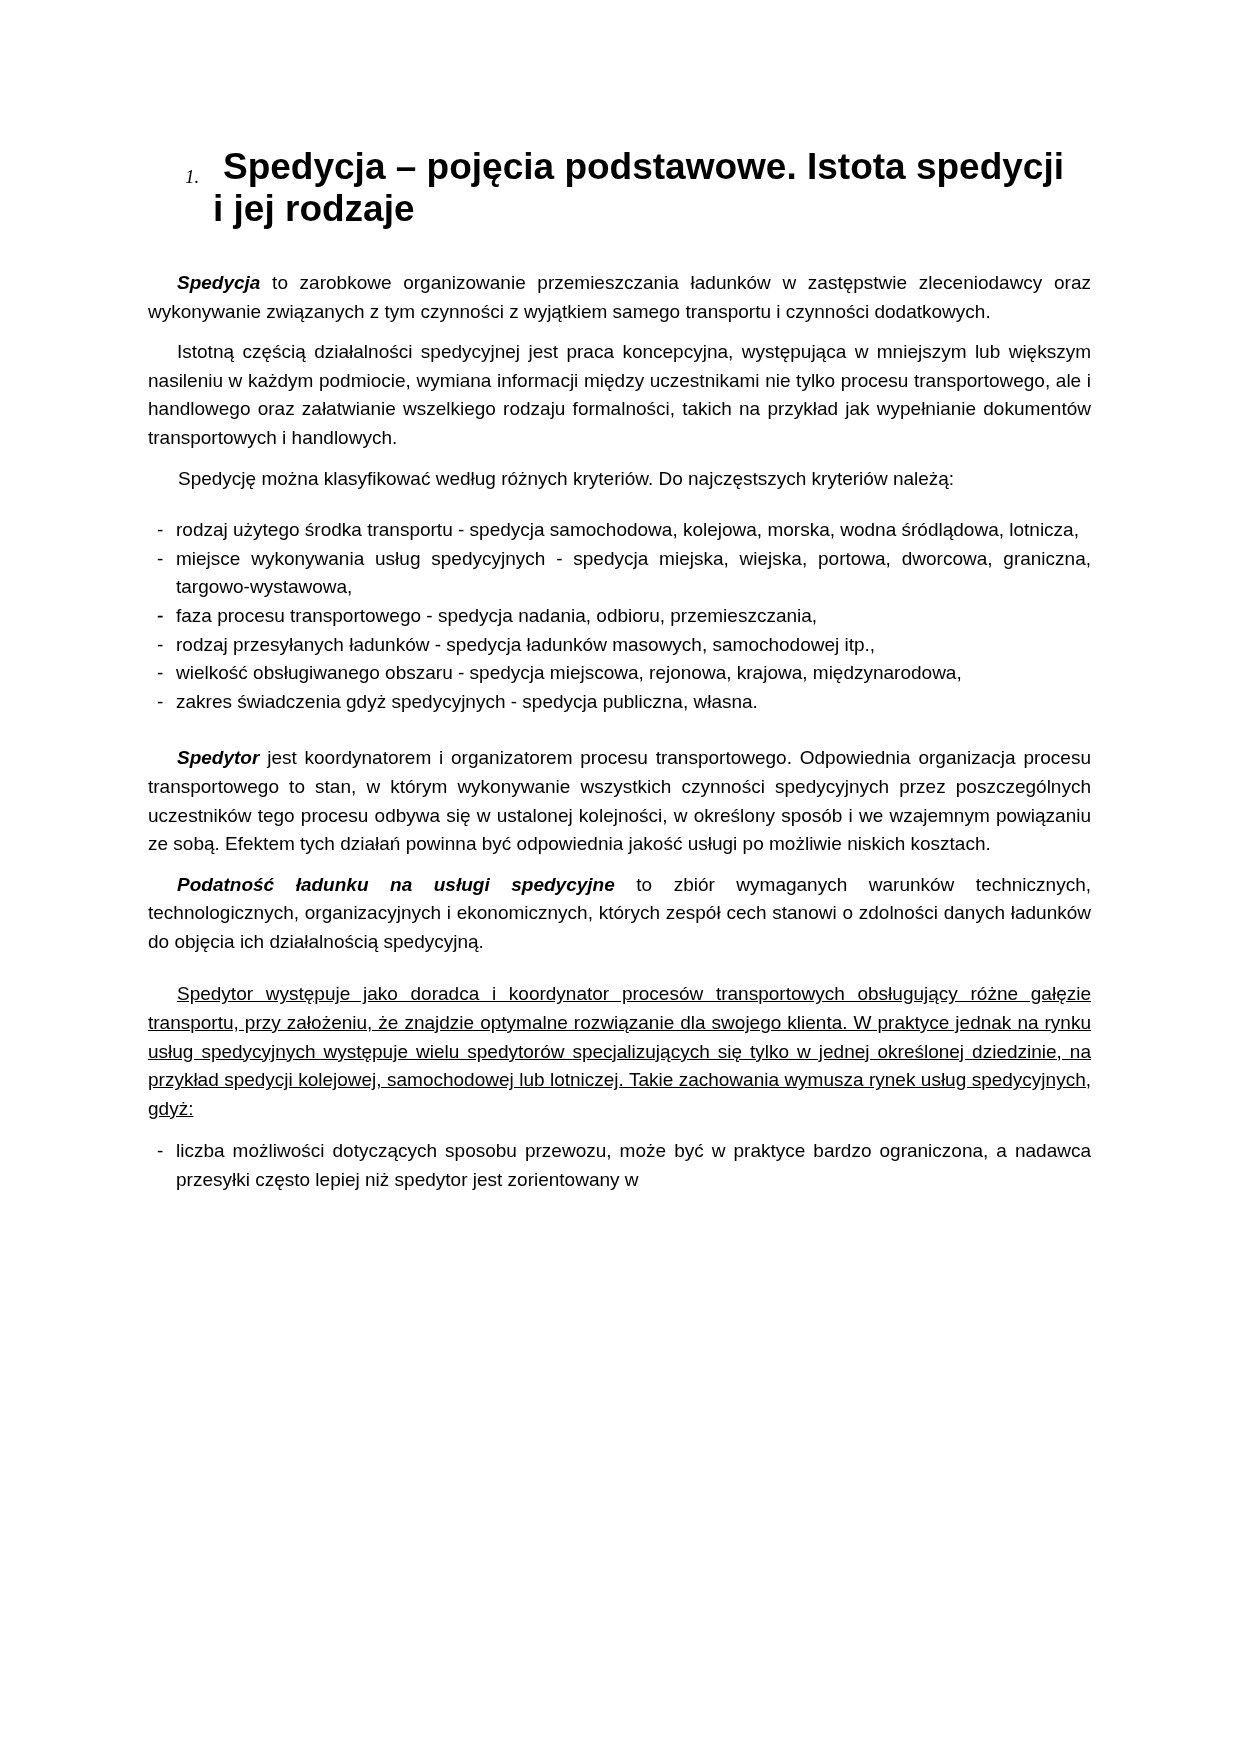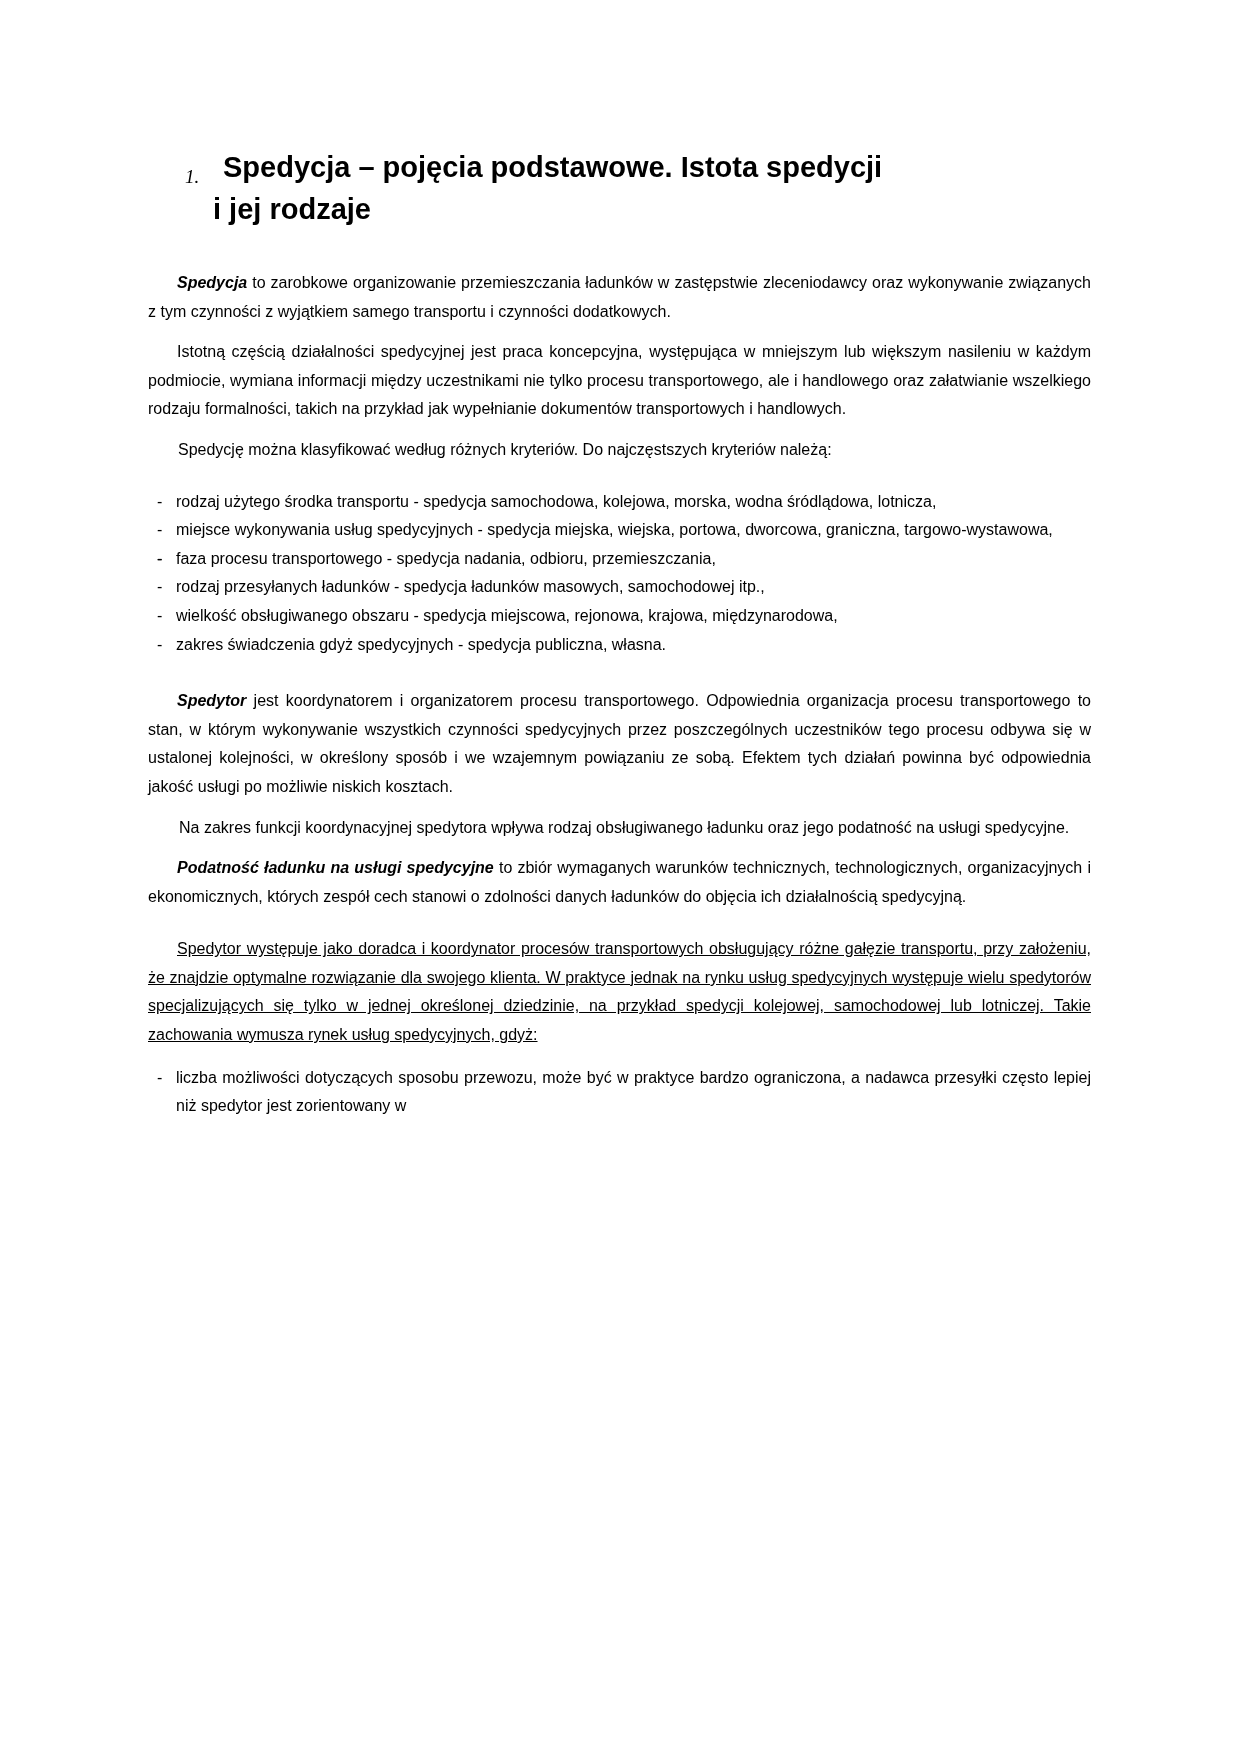--- a/index.html
+++ b/index.html
@@ -33,34 +33,34 @@
       position: absolute;
       left: 0;
       top: 20px;
       font-family: "Liberation Serif", serif;
       font-style: italic;
       font-size: 19px;
     }
     .heading-text {
       margin-left: 38px;
       font-weight: bold;
-      font-size: 29px;
+      font-size: 37px;
       line-height: 42px;
       text-indent: 0;
     }
     .heading-text .line2 {
       display: block;
       margin-left: -10px;
     }
     .content {
       position: absolute;
       left: 148px;
       top: 269px;
       width: 943px;
-      font-size: 16px;
+      font-size: 19px;
       line-height: 28.6px;
     }
     p {
       margin: 0;
       text-align: justify;
       text-indent: 29px;
     }
     .p1 { margin-bottom: 12px; }
     .p2 { margin-bottom: 12px; }
     .p3 { margin-bottom: 23px; text-indent: 30px; }
@@ -131,21 +131,20 @@
       <li><span class="dash">-</span></li>
       <li><span class="dash">-</span><span>faza procesu transportowego - spedycja nadania, odbioru, przemieszczania,</span></li>
       <li><span class="dash">-</span><span>rodzaj przesyłanych ładunków - spedycja ładunków masowych, samochodowej itp.,</span></li>
       <li><span class="dash">-</span><span>wielkość obsługiwanego obszaru - spedycja miejscowa, rejonowa, krajowa, międzynarodowa,</span></li>
       <li><span class="dash">-</span><span>zakres świadczenia gdyż spedycyjnych - spedycja publiczna, własna.</span></li>
     </ul>
 
     <p class="p4"><span class="term">Spedytor</span><span> jest koordynatorem i organizatorem procesu transportowego. Odpowiednia organizacja procesu transportowego to stan, w którym wykonywanie wszystkich czynności spedycyjnych przez poszczególnych uczestników tego procesu odbywa się w ustalonej kolejności, w określony sposób i we wzajemnym powiązaniu ze sobą. Efektem tych działań powinna być odpowiednia jakość usługi po możliwie niskich kosztach.</span></p>
 
 
-    <p class="p6">Na zakres funkcji koordynacyjnej spedytora wpływa rodzaj obsługiwanego ładunku oraz jego podatność na usługi spedycyjne.</p>
 
     <p class="p7"><span class="term">Podatność ładunku na usługi spedycyjne</span><span> to zbiór wymaganych warunków technicznych, technologicznych, organizacyjnych i ekonomicznych, których zespół cech stanowi o zdolności danych ładunków do objęcia ich działalnością spedycyjną.</span></p>
 
     <p class="p8">Spedytor występuje jako doradca i koordynator procesów transportowych obsługujący różne gałęzie transportu, przy założeniu, że znajdzie optymalne rozwiązanie dla swojego klienta. W praktyce jednak na rynku usług spedycyjnych występuje wielu spedytorów specjalizujących się tylko w jednej określonej dziedzinie, na przykład spedycji kolejowej, samochodowej lub lotniczej. Takie zachowania wymusza rynek usług spedycyjnych, gdyż:</p>
 
     <ul class="last-list">
       <li><span class="dash">-</span><span>liczba możliwości dotyczących sposobu przewozu, może być w praktyce bardzo ograniczona, a nadawca przesyłki często lepiej niż spedytor jest zorientowany w</span></li>
     </ul>
 
   </div>

